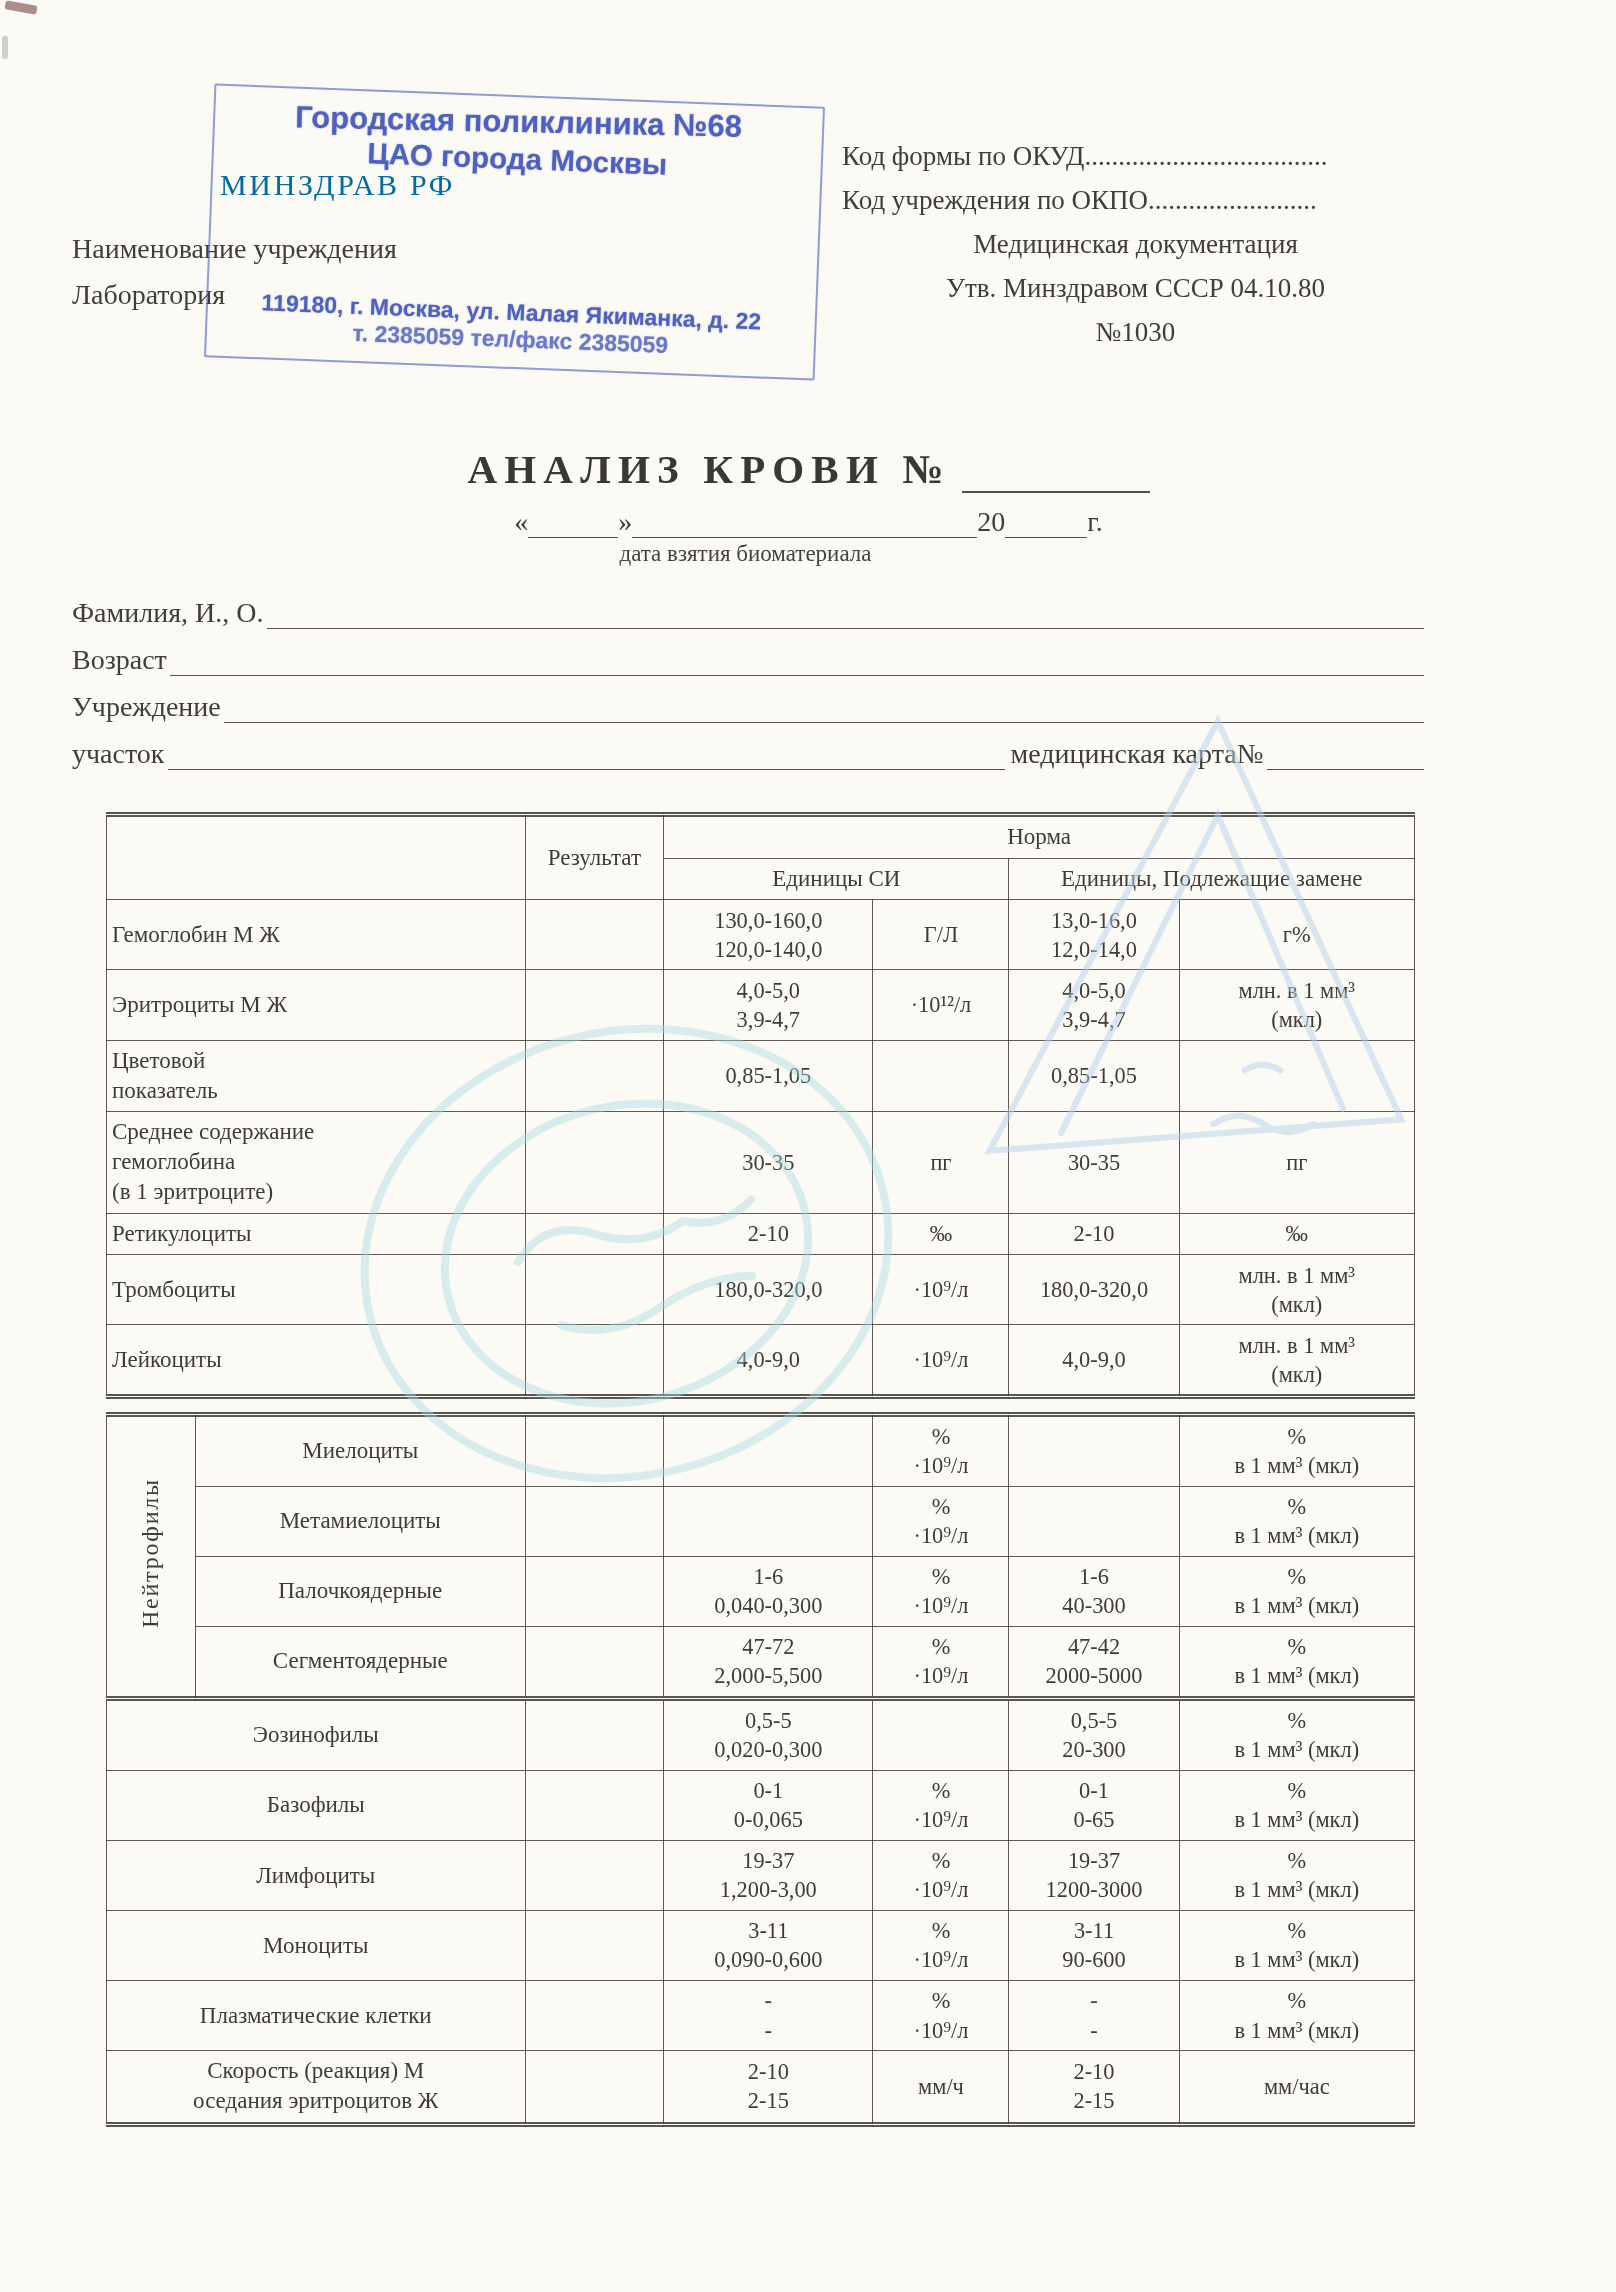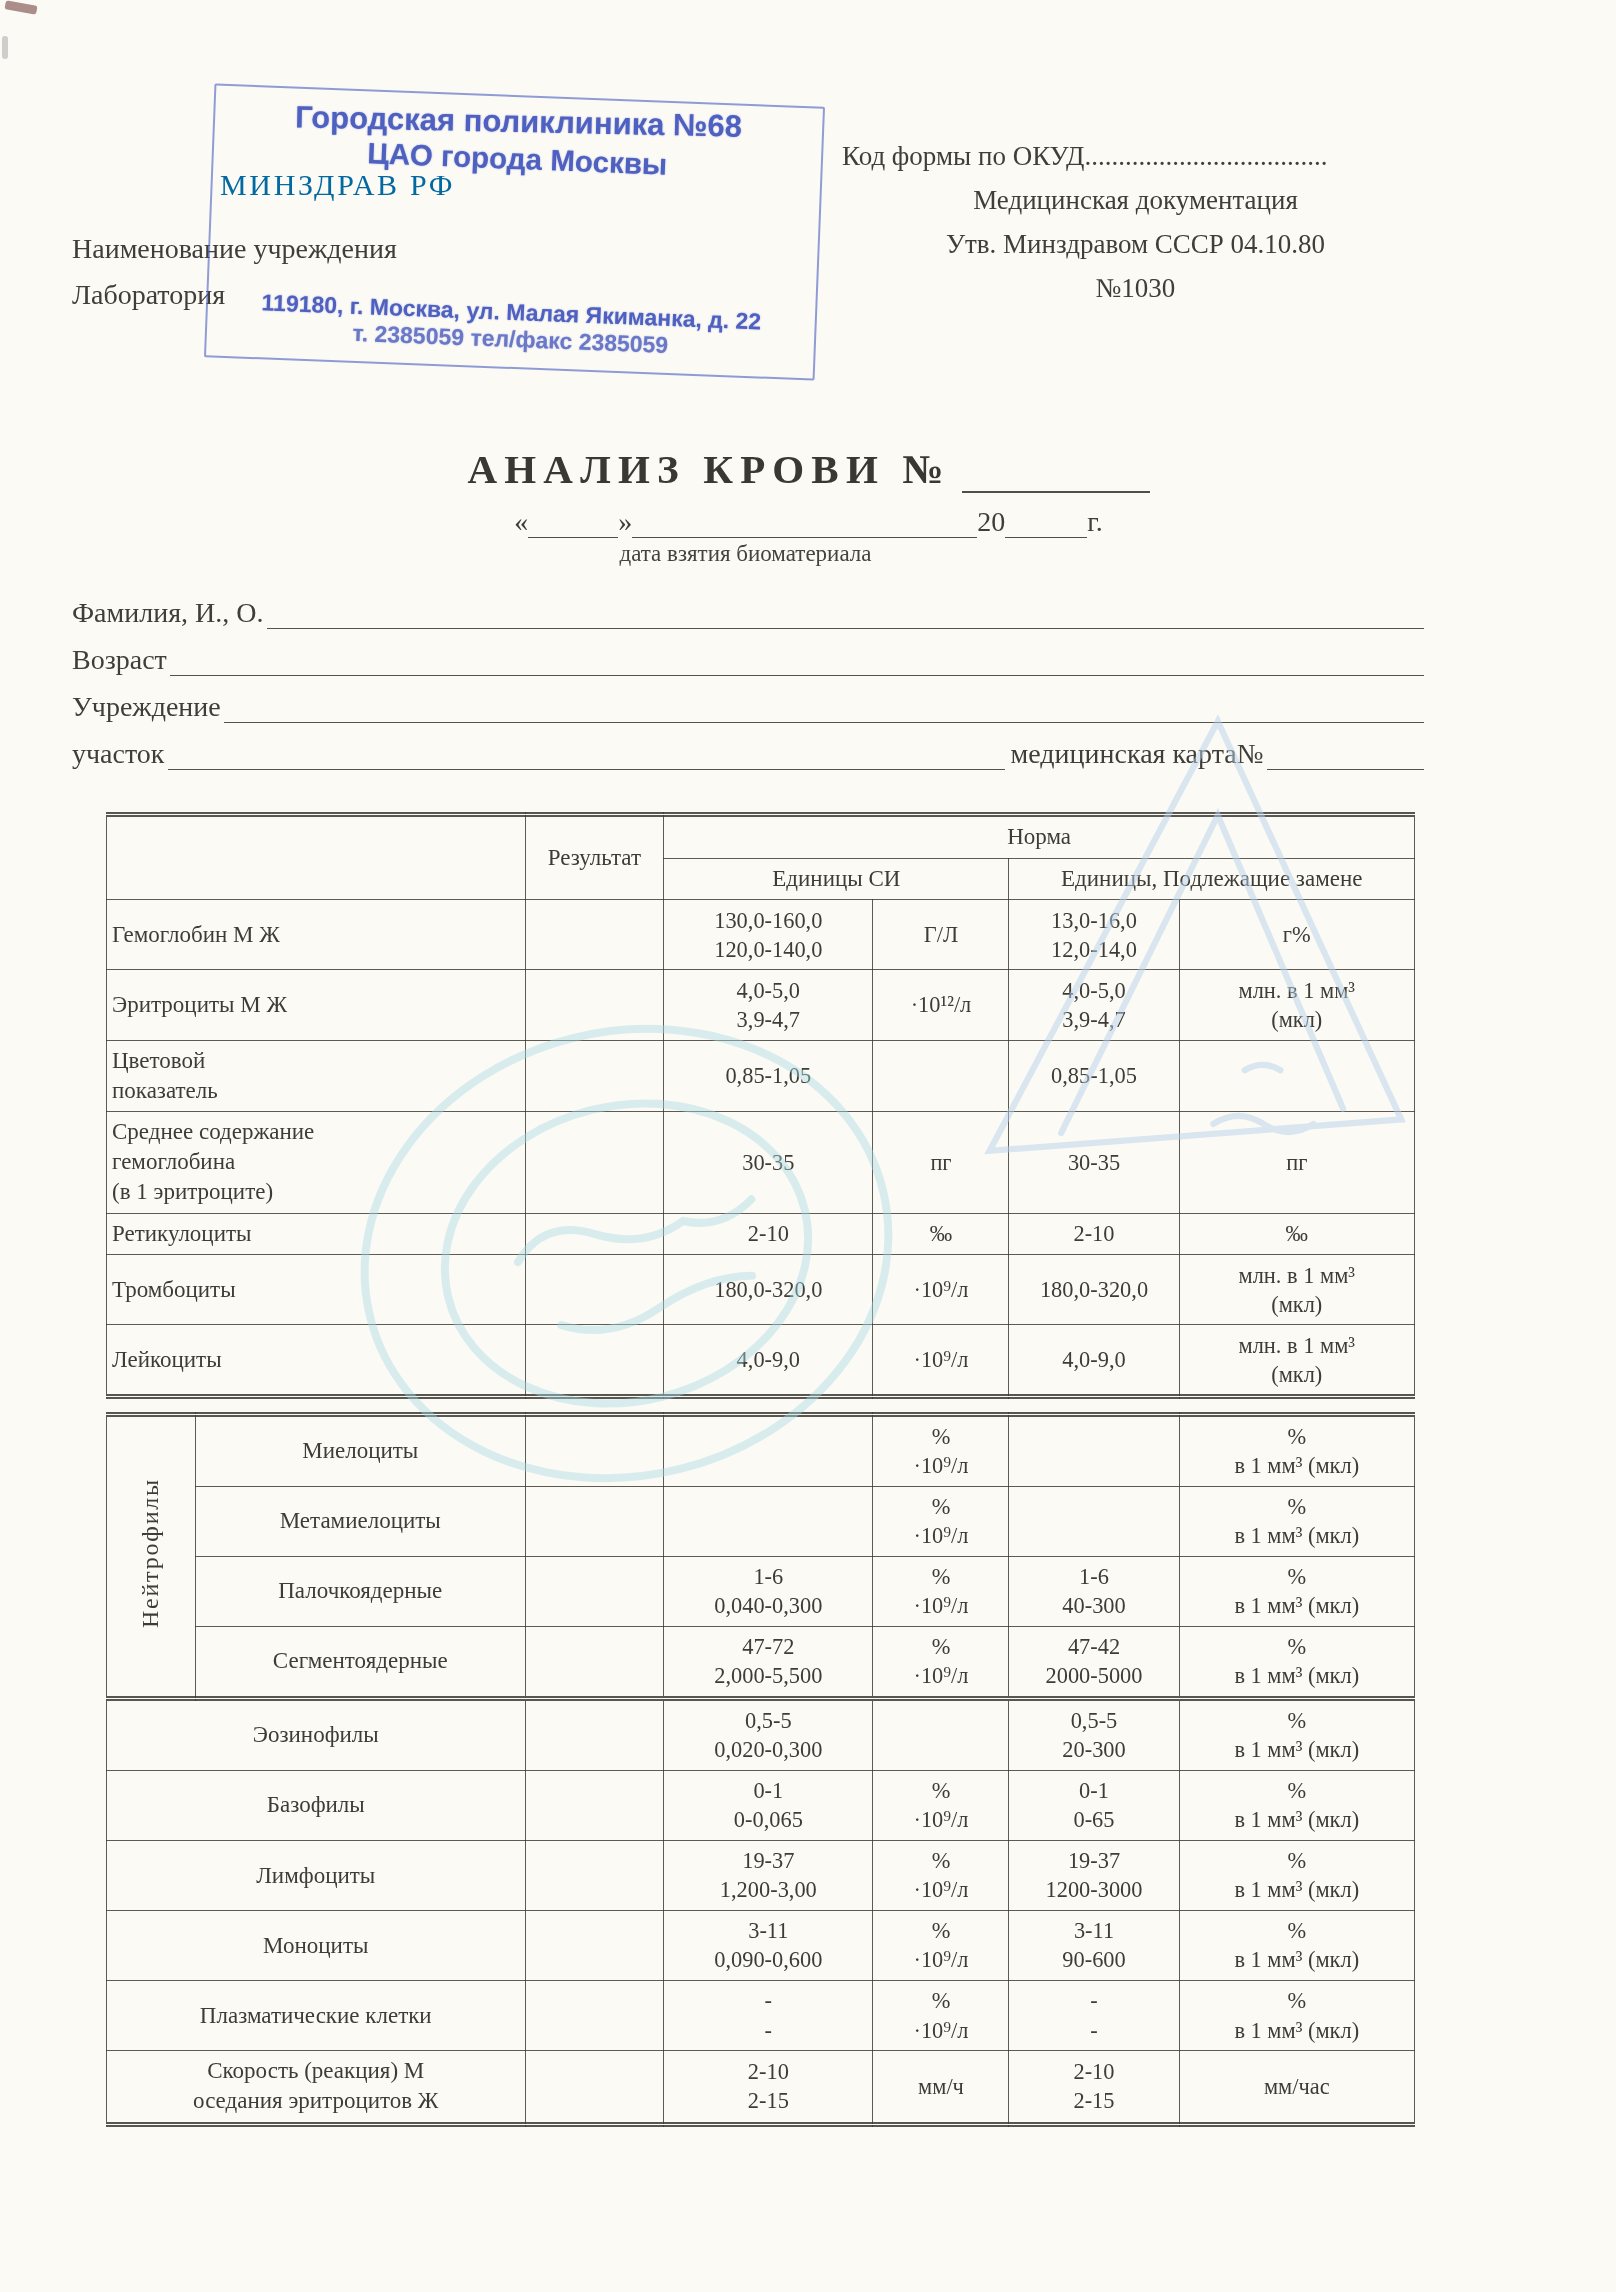--- a/index.html
+++ b/index.html
@@ -91,20 +91,21 @@
     </g>
   </svg>
 
   <div class="hdr">
     <div class="ministry">МИНЗДРАВ РФ</div>
     <div class="org-label">Наименование учреждения</div>
     <div class="lab-label">Лаборатория</div>
 
     <div class="top-right">
       <div>Код формы по ОКУД....................................</div>
+      <div>Код учреждения по ОКПО.........................</div>
       <div class="ctr">Медицинская документация</div>
       <div class="ctr">Утв. Минздравом СССР 04.10.80</div>
       <div class="ctr">№1030</div>
     </div>
 
     <div class="stamp">
       <div class="s1">Городская поликлиника №68</div>
       <div class="s2">ЦАО города Москвы</div>
       <div class="sgap"></div>
       <div class="s3">119180, г. Москва, ул. Малая Якиманка, д. 22</div>

